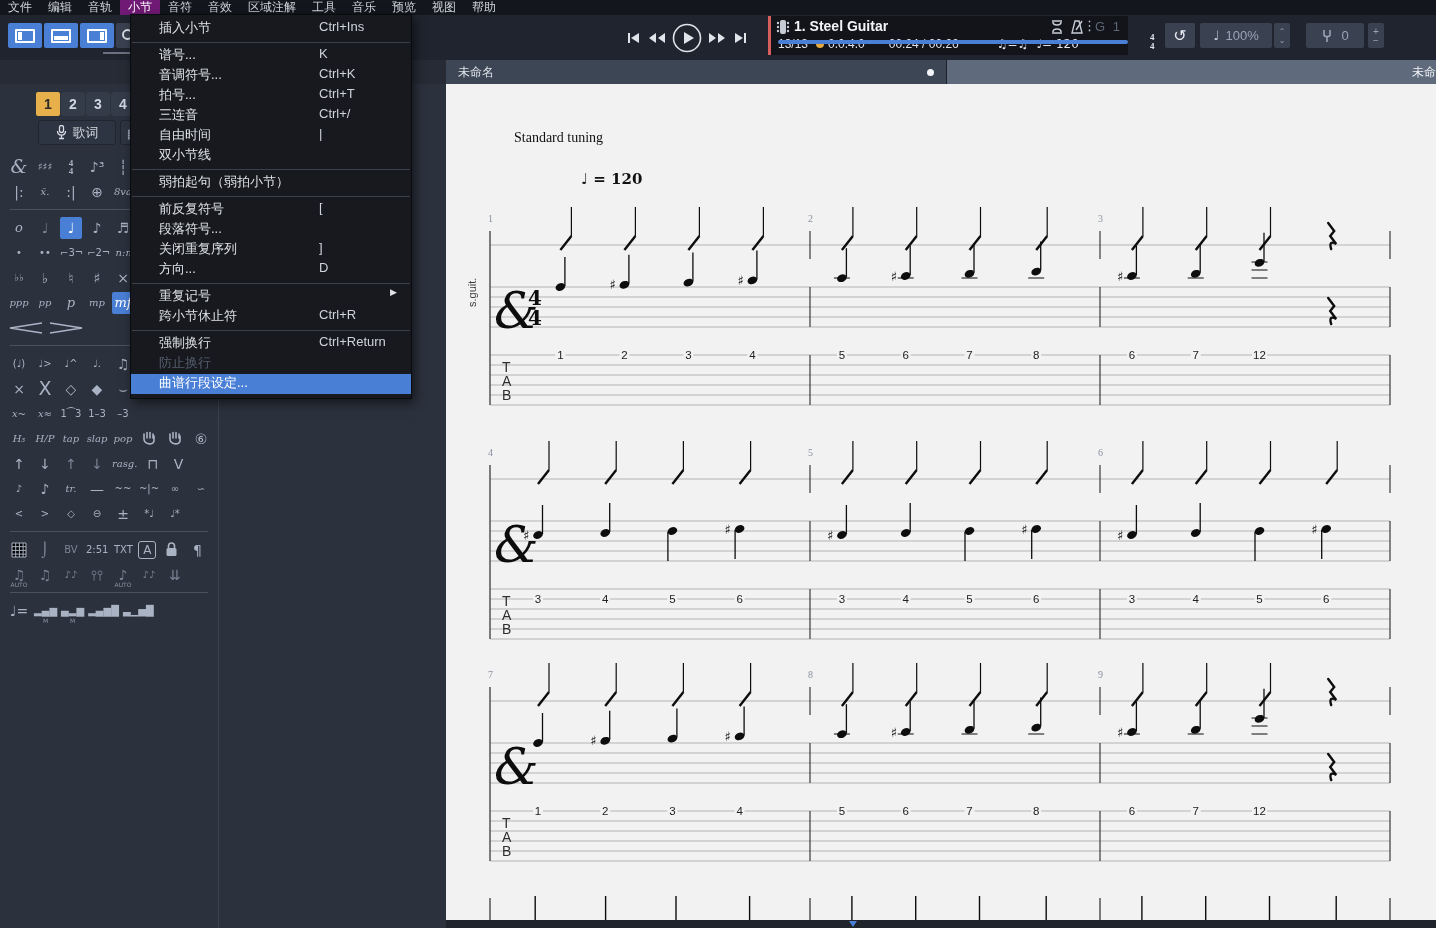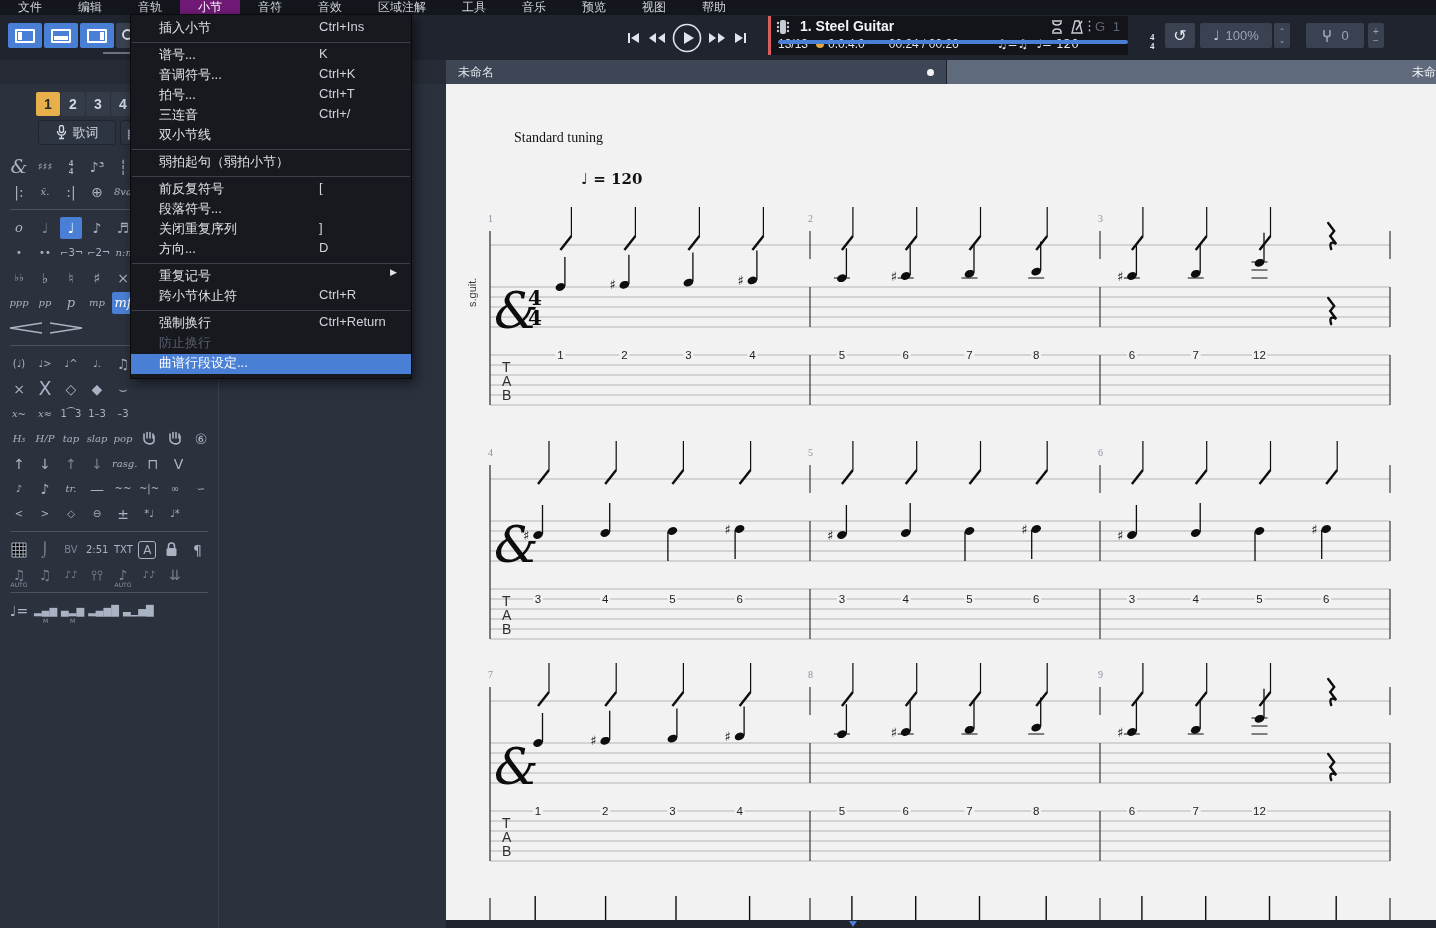--- a/index.html
+++ b/index.html
@@ -4,37 +4,37 @@
 <style>
   * { margin:0; padding:0; box-sizing:border-box; }
   html,body { width:1436px; height:928px; overflow:hidden; background:#20242e;
     font-family:"Liberation Sans", sans-serif; }
   .abs { position:absolute; }
   #app { position:relative; width:1436px; height:928px; }
 
   
   #menubar { position:absolute; left:0; top:0; width:1436px; height:15px;
     background:#14161d; display:flex; align-items:stretch; z-index:40; }
-  .mb-item { color:#cfd3da; font-size:12px; line-height:15px; padding:0 18px; cursor:default; white-space:nowrap; }
+  .mb-item { color:#cfd3da; font-size:12px; line-height:15px; padding:0 8px; cursor:default; white-space:nowrap; }
   .mb-item.active { background:#701a75; color:#fff; }
 
   
   #toolbar { position:absolute; left:0; top:15px; width:1436px; height:45px; background:#20242e; }
   .tb-btn-blue { position:absolute; top:8px; width:34px; height:25px; background:#4a7fd6;
     border-radius:2px; display:flex; align-items:center; justify-content:center; }
   .pane-glyph { width:20px; height:14px; border:2px solid #fff; border-radius:1px; position:relative; }
   .pane-glyph .bar { position:absolute; background:#fff; }
   .tb-btn-dark { position:absolute; background:#3a4150; border-radius:2px;
     display:flex; align-items:center; justify-content:center; color:#9aa3b5; }
   #zoom-slider-line { position:absolute; left:103px; top:37px; width:34px; height:2px; background:#6a7180; }
   #transport { position:absolute; left:626px; top:6px; width:135px; height:34px;
     display:flex; align-items:center; gap:5px; }
   #track-panel { position:absolute; left:768px; top:1px; width:360px; height:39px; background:#121419; }
   #track-accent { position:absolute; left:0; top:0; width:3px; height:39px; background:#d95f5f; }
-  #track-title { position:absolute; left:32px; top:2px; color:#f2f4f8; font-size:14px; font-weight:bold; }
+  #track-title { position:absolute; left:26px; top:2px; color:#f2f4f8; font-size:14px; font-weight:bold; }
   #track-row2 { position:absolute; left:10px; top:21px; width:348px; color:#dfe3ea; font-size:12px;
     display:flex; align-items:center; gap:8px; }
   #progress-bar { position:absolute; left:778px; top:40px; width:350px; height:4px; background:#4a7fd6; border-radius:2px; }
   #note-display { position:absolute; right:6px; top:3px; color:#5d6675; font-size:13px; letter-spacing:2px; }
   #ts-badge { position:absolute; left:1150px; top:18px; color:#dfe3ea; font-size:9px; line-height:9px;
     text-align:center; font-family:"Liberation Serif", serif; font-weight:bold; }
 
   
   #tabbar { position:absolute; left:0; top:60px; width:1436px; height:24px; background:#262b35; }
   #tab-active { position:absolute; left:446px; top:0; width:501px; height:24px; background:#3d4655;
@@ -799,20 +799,24 @@
       </div>
       <div class="dd-item">
         <span class="lab">拍号...</span>
         <span class="sc">Ctrl+T</span>
       </div>
       <div class="dd-item">
         <span class="lab">三连音</span>
         <span class="sc">Ctrl+/</span>
       </div>
       <div class="dd-item">
+        <span class="lab">自由时间</span>
+        <span class="sc">|</span>
+      </div>
+      <div class="dd-item">
         <span class="lab">双小节线</span>
       </div>
       <div class="dd-sep"></div>
       <div class="dd-item">
         <span class="lab">弱拍起句（弱拍小节）</span>
       </div>
       <div class="dd-sep"></div>
       <div class="dd-item">
         <span class="lab">前反复符号</span>
         <span class="sc">[</span>

